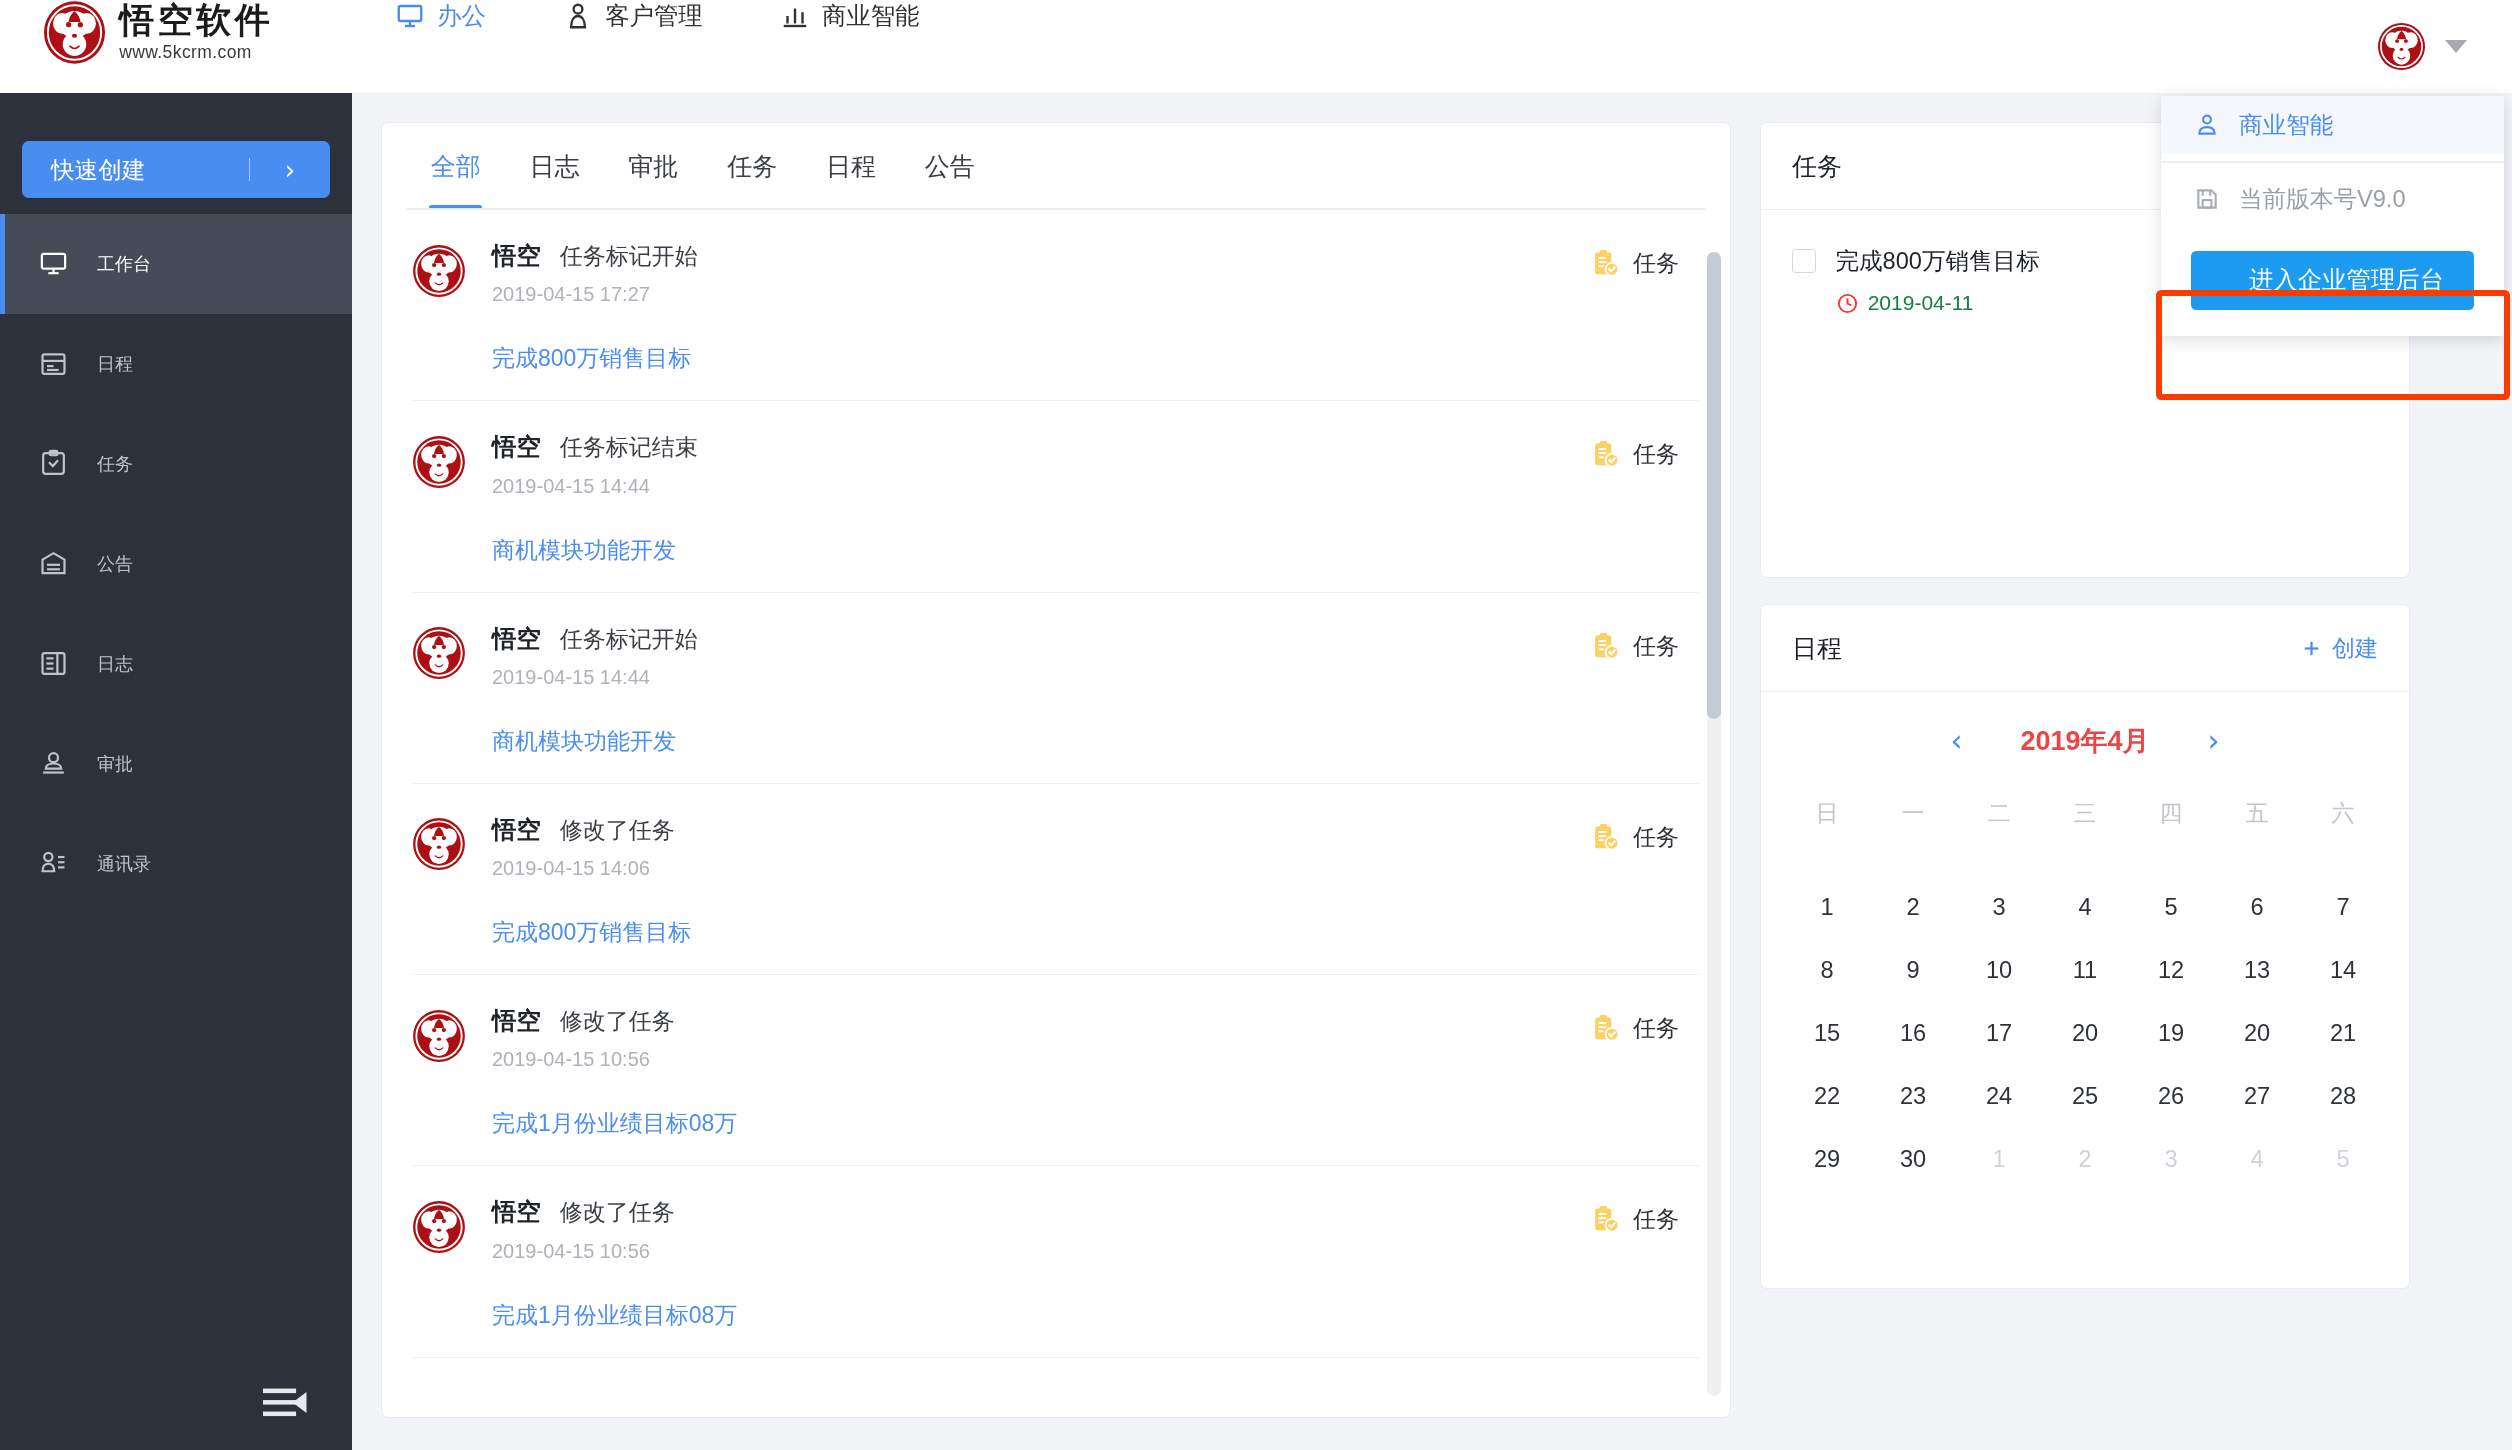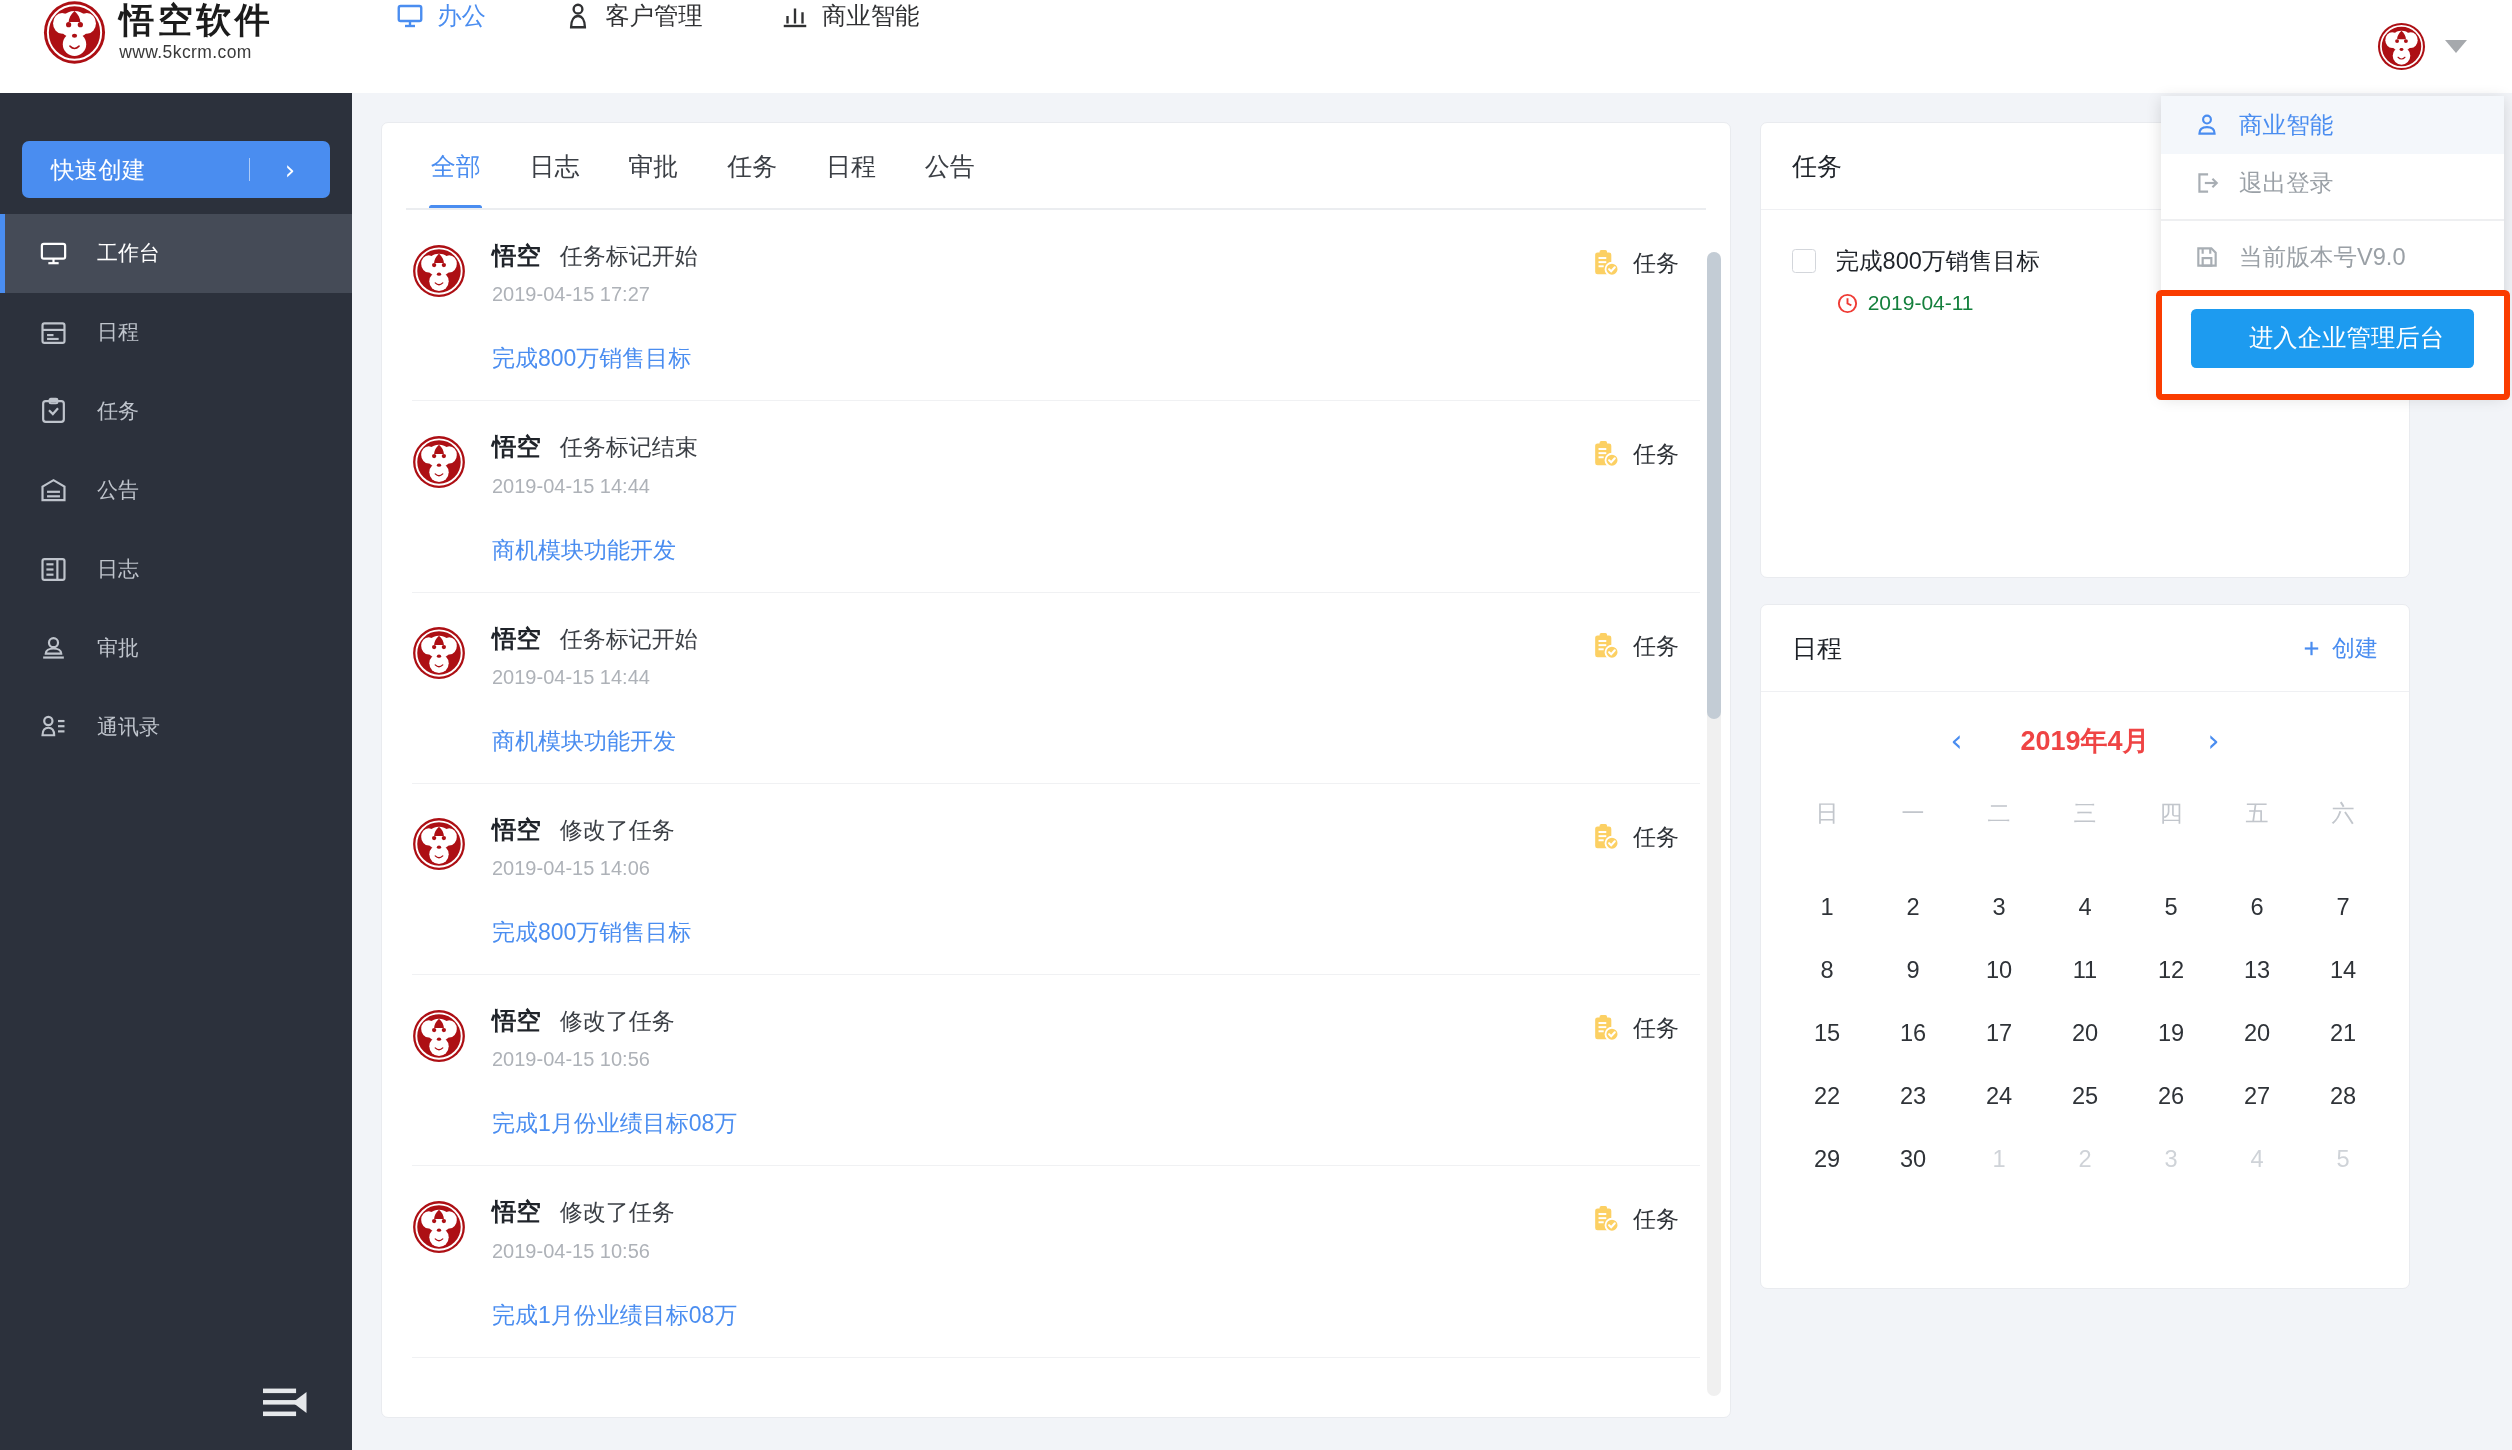--- a/index.html
+++ b/index.html
@@ -67,23 +67,23 @@
     color: #fff; font-size: 23.6px; margin-left: 29px; flex: 1;
   }
   .quick-divider { width: 0.9px; height: 23px; background: rgba(255,255,255,.55); }
   .quick-arrow {
     width: 80px; text-align: center; color: #fff; font-size: 26px;
     font-family: "DejaVu Sans", sans-serif;
   }
 
   .side-list { margin-top: 15.7px; }
   .side-item {
-    position: relative; height: 79px;
+    position: relative; height: 100px;
     display: flex; align-items: center;
-    color: #bfc4cc; font-size: 21px;
+    color: #bfc4cc; font-size: 18px;
     cursor: pointer;
     text-align: right;
   }
   .side-item.active { background: #454b57; color: #ffffff; }
   .side-item.active::before {
     content: ""; position: absolute; left: 0; top: 0;
     width: 5.2px; height: 100%; background: #4a8df0;
   }
   .side-icon { width: 31px; height: 31px; margin-left: 38px; display: block; }
   .side-label { margin-left: 28px; }
@@ -718,28 +718,20 @@
 </div>
 
 <div class="dropdown">
   <div class="dd-item highlight">
     <svg width="26" height="26" viewBox="0 0 24 24" fill="none" stroke="#4a8df0" stroke-width="2">
       <circle cx="12" cy="7" r="3.6"></circle>
       <path d="M5 20 C5 16 8 14 12 14 C16 14 19 16 19 20Z"></path>
     </svg>
     <span>商业智能</span>
   </div>
-  <div class="dd-item plain">
-    <svg width="26" height="26" viewBox="0 0 24 24" fill="none" stroke="#a8aeb4" stroke-width="2">
-      <path d="M13 4 H5 V20 H13"></path>
-      <line x1="10" y1="12" x2="21" y2="12"></line>
-      <polyline points="17,8 21,12 17,16"></polyline>
-    </svg>
-    <span>退出登录</span>
-  </div>
   <div class="dd-sep"></div>
   <div class="dd-item plain">
     <svg width="26" height="26" viewBox="0 0 24 24" fill="none" stroke="#a8aeb4" stroke-width="2">
       <path d="M4 4 H16 L20 8 V20 H4Z"></path>
       <rect x="8" y="13" width="8" height="7"></rect>
       <line x1="8" y1="4" x2="8" y2="9"></line>
         <line x1="15" y1="4" x2="15" y2="9"></line>
     </svg>
     <span>当前版本号V9.0</span>
   </div>

